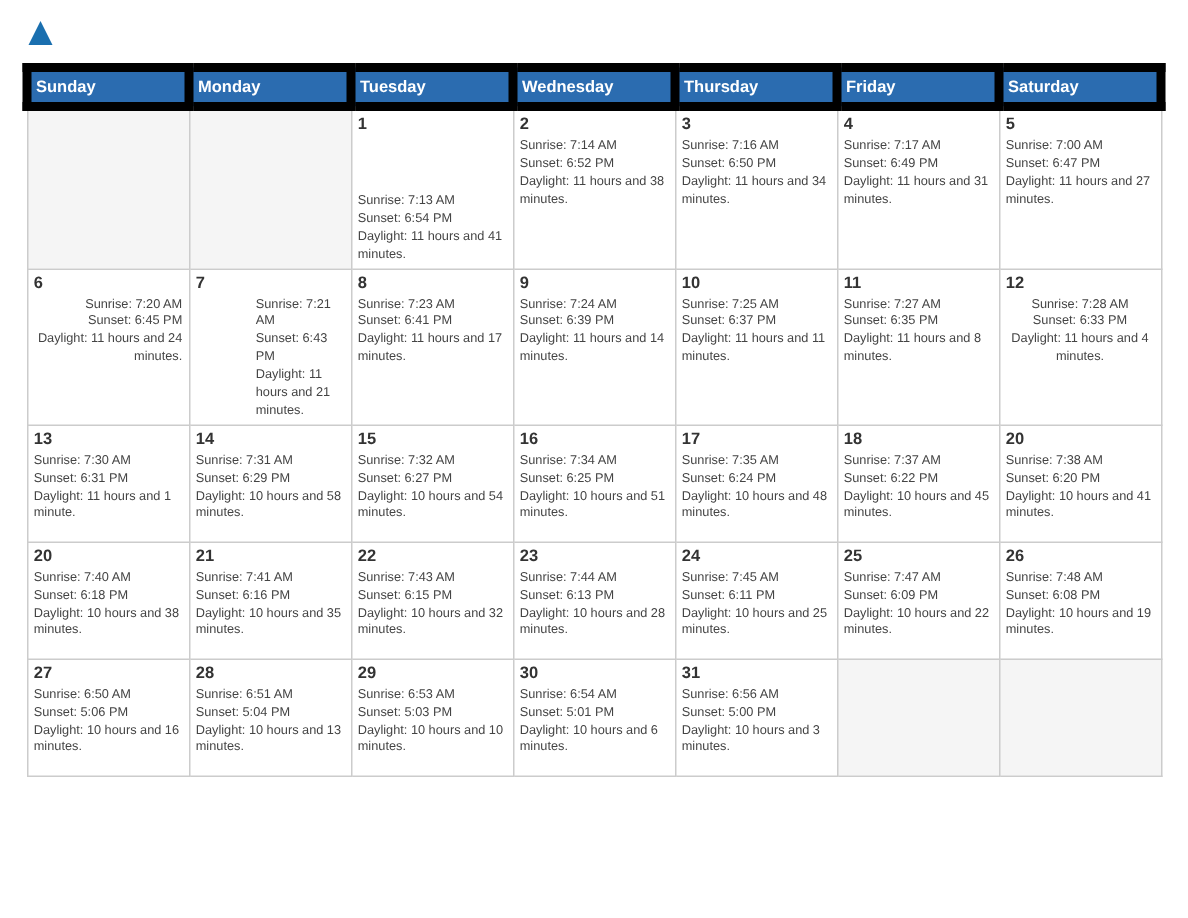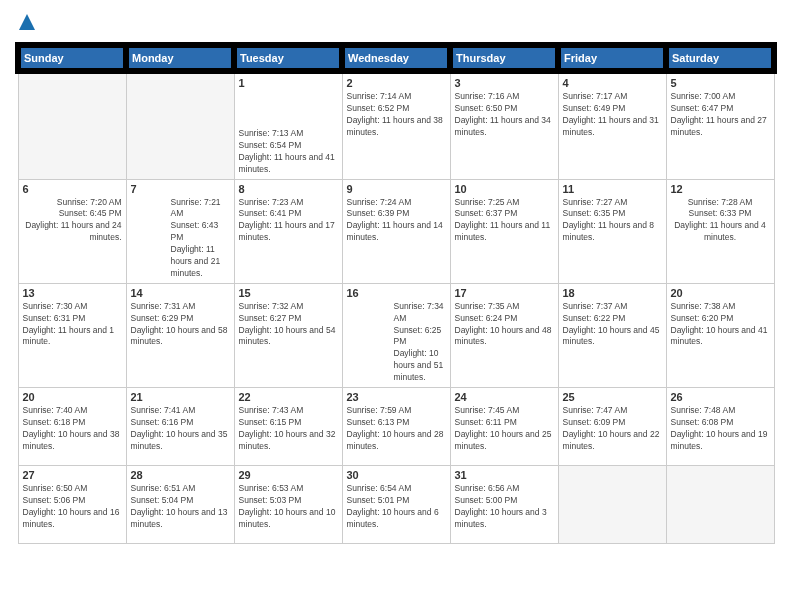--- a/index.html
+++ b/index.html
@@ -224,21 +224,21 @@
 Daylight: 10 hours and 58 minutes.</div>
           </td>
           <td>
             <span class="day-num">15</span>
             <div class="day-info" style="white-space: pre-line;">Sunrise: 7:32 AM
 Sunset: 6:27 PM
 Daylight: 10 hours and 54 minutes.</div>
           </td>
           <td>
             <span class="day-num">16</span>
-            <div class="day-info" style="white-space: pre-line; margin-left: 47px;">Sunrise: 7:34 AM
+            <div class="day-info" style="white-space: pre-line;">Sunrise: 7:34 AM
 Sunset: 6:25 PM
 Daylight: 10 hours and 51 minutes.</div>
           </td>
           <td>
             <span class="day-num">17</span>
             <div class="day-info" style="white-space: pre-line;">Sunrise: 7:35 AM
 Sunset: 6:24 PM
 Daylight: 10 hours and 48 minutes.</div>
           </td>
           <td>
@@ -268,21 +268,21 @@
 Daylight: 10 hours and 35 minutes.</div>
           </td>
           <td>
             <span class="day-num">22</span>
             <div class="day-info" style="white-space: pre-line;">Sunrise: 7:43 AM
 Sunset: 6:15 PM
 Daylight: 10 hours and 32 minutes.</div>
           </td>
           <td>
             <span class="day-num">23</span>
-            <div class="day-info" style="white-space: pre-line;">Sunrise: 7:59 AM
+            <div class="day-info" style="white-space: pre-line;">Sunrise: 7:44 AM
 Sunset: 6:13 PM
 Daylight: 10 hours and 28 minutes.</div>
           </td>
           <td>
             <span class="day-num">24</span>
             <div class="day-info" style="white-space: pre-line;">Sunrise: 7:45 AM
 Sunset: 6:11 PM
 Daylight: 10 hours and 25 minutes.</div>
           </td>
           <td>

